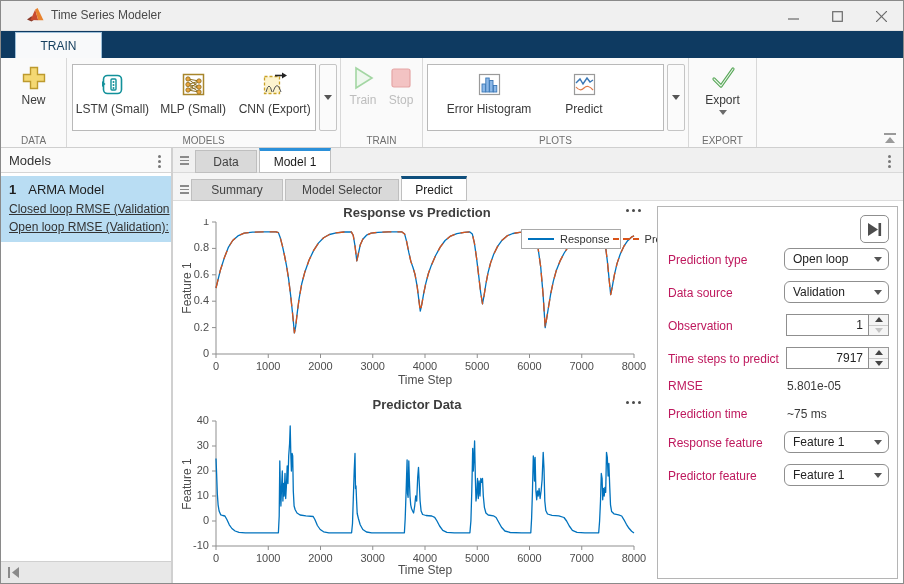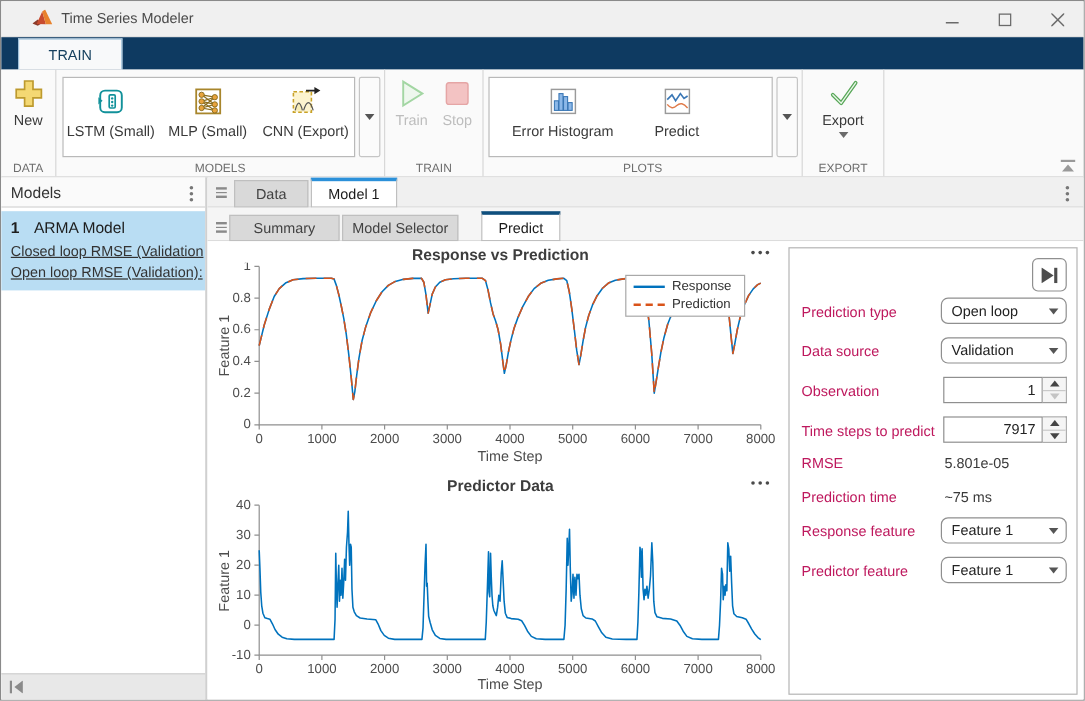--- a/index.html
+++ b/index.html
@@ -62,21 +62,21 @@
 
   
   .chartwrap{position:absolute;width:480px;height:190px;}
   .chart-title{position:absolute;left:30px;right:30px;top:2px;text-align:center;font-size:13px;font-weight:bold;color:#3d3d3d;}
   .ellipsis{position:absolute;right:16px;top:6px;display:flex;gap:3px;}
   .ellipsis i{width:3px;height:3px;background:#4a4a4a;border-radius:50%;display:block;}
   .chartwrap svg{position:absolute;left:0;}
   .chartwrap svg text{font-size:11px;fill:#4d4d4d;font-family:"Liberation Sans",sans-serif;}
   .xlabel{position:absolute;left:39px;width:418px;text-align:center;font-size:12px;color:#4d4d4d;}
   .ylabel{position:absolute;width:120px;height:14px;text-align:center;font-size:12px;color:#4d4d4d;transform:rotate(-90deg);}
-  .legend{position:absolute;background:#fff;border:1px solid #a9a9a9;padding:3px 8px 3px 6px;display:flex;flex-direction:column;gap:3px;}
+  .legend{position:absolute;background:#fff;border:1px solid #a9a9a9;padding:3px 8px 3px 6px;display:flex;flex-direction:row;gap:3px;}
   .legend .row{display:flex;align-items:center;gap:6px;font-size:11px;color:#333;}
   .legend .swatch{width:26px;height:0;}
 
   
   .rightpanel{position:absolute;left:484px;top:5px;width:241px;height:373px;border:1px solid #b5b5b5;background:#fff;}
   .pr-label{position:absolute;left:10px;font-size:12px;color:#be185d;}
   .pr-value{position:absolute;left:129px;font-size:12px;color:#3a3a3a;}
   .pr-drop{position:absolute;right:8px;width:105px;height:22px;border-radius:6px;}
   .spinbox{position:absolute;right:8px;width:103px;height:22px;display:flex;}
   .spinbox .field{flex:1;border:1px solid #8f8f8f;background:#fff;font-size:12px;color:#222;display:flex;align-items:center;justify-content:flex-end;padding-right:5px;}
@@ -117,21 +117,21 @@
         </svg>
     </div>
   </div>
 
   <div class="tabstrip">
     <div class="ribbon-tab">TRAIN</div>
   </div>
 
   <div class="toolstrip">
 
-    <div class="section" style="width:46px">
+    <div class="section" style="width:66px">
       <div class="big-btn" style="position:absolute;left:0;width:100%;top:7px">
         <svg width="26" height="26" viewBox="0 0 26 26">
           <path d="M9.5 2.5 h7 v7 h7 v7 h-7 v7 h-7 v-7 h-7 v-7 h7 z" fill="#f4d873" stroke="#bd9a2e" stroke-width="1.4"></path>
         </svg>
         <span class="lbl">New</span>
       </div>
       <div class="section-label">DATA</div>
     </div>
 
     <div class="section" style="width:274px">
@@ -299,21 +299,21 @@
 
     <div class="innerbar">
       <span class="hamburger" style="position:absolute;left:7px;top:12px">
           <i></i>
           <i></i>
           <i></i>
         </span>
       <div class="tab gray" style="left:18px;top:6px;width:92px;height:22px">
           <span>Summary</span>
         </div>
-      <div class="tab gray" style="left:112px;top:6px;width:97px;height:22px">
+      <div class="tab gray" style="left:112px;top:6px;width:114px;height:22px">
           <span>Model Selector</span>
         </div>
       <div class="tab activenavy" style="left:228px;top:3px;width:66px;height:25px">
           <span>Predict</span>
         </div>
     </div>
 
     <div class="content">
 
       <div class="chartwrap" style="left:4px;top:2px">

